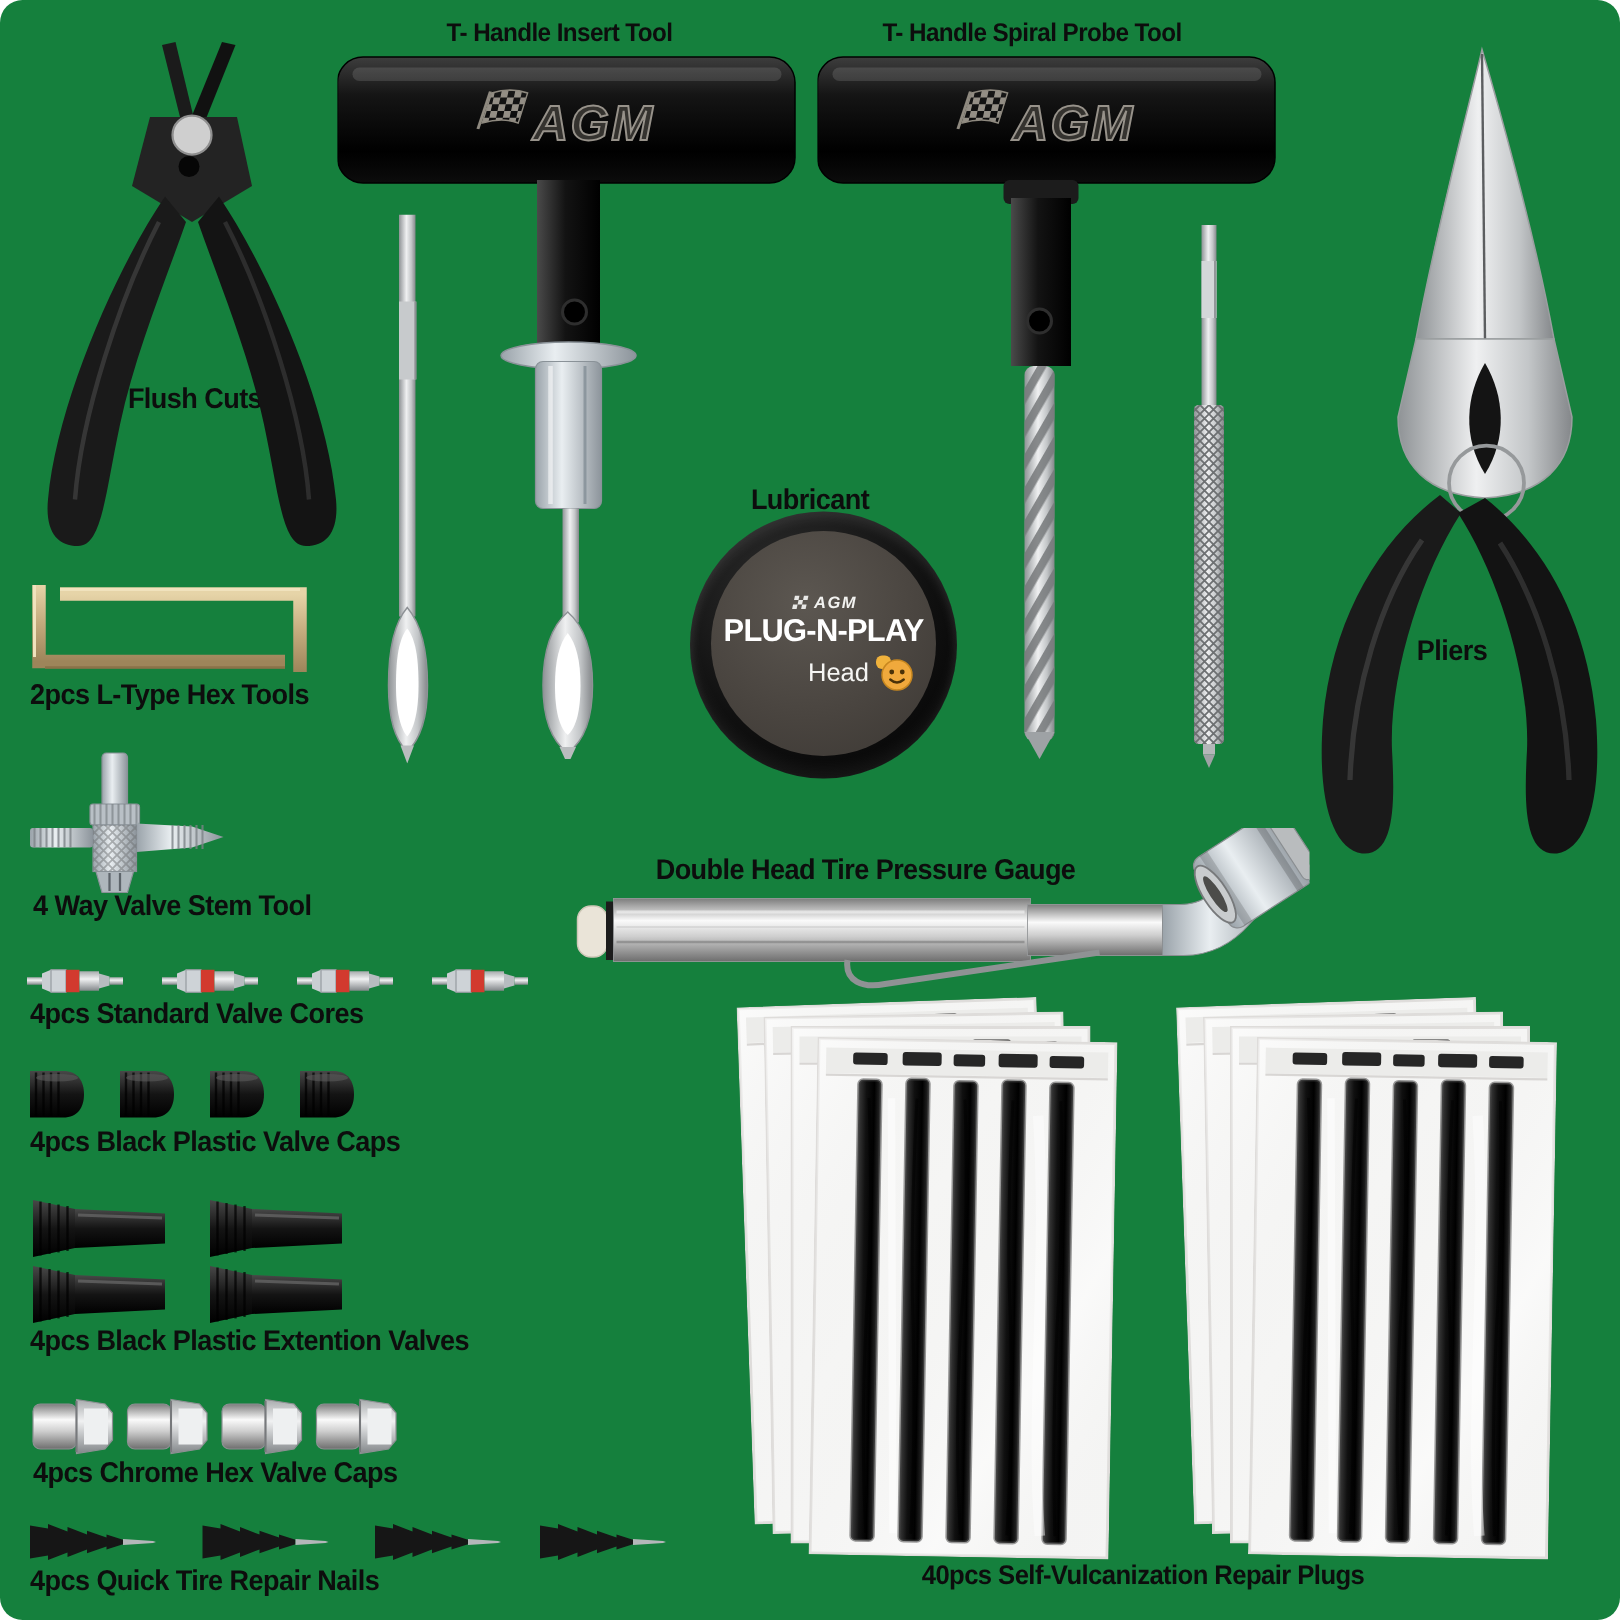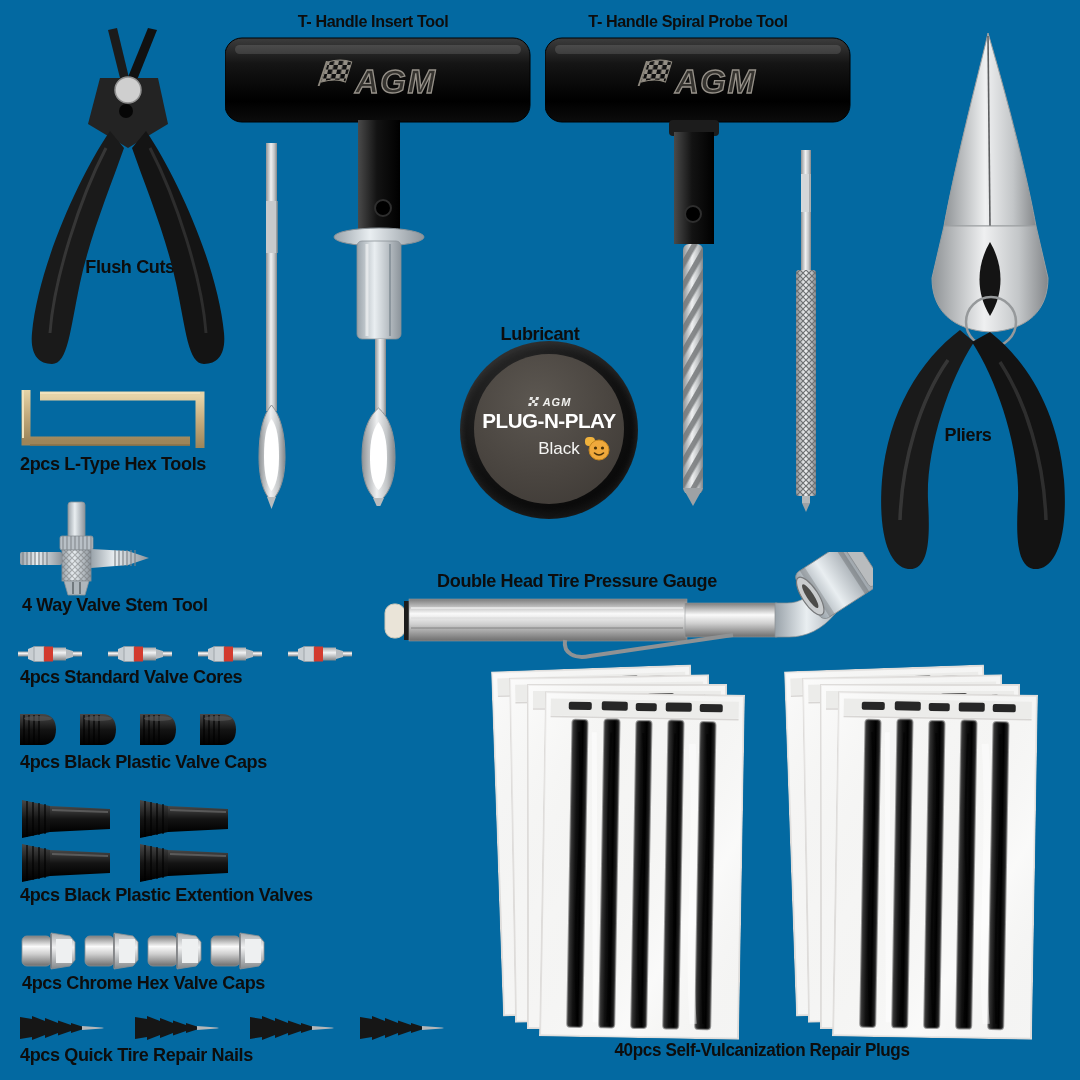--- a/index.html
+++ b/index.html
@@ -1,18 +1,19 @@
 <!DOCTYPE html>
 <html><head>
 <meta charset="utf-8">
 <style>
   html,body{margin:0;padding:0;background:#fff;}
   #canvas{
-    position:relative;width:1080px;height:1080px;background:#0369a1;overflow:hidden;
+    position:relative;width:1080px;height:1080px;background:#15803d;overflow:hidden;
     font-family:"Liberation Sans",sans-serif;
+    border-radius:15px;
   }
   .lbl{
     position:absolute;font-weight:700;color:#0d0d0d;font-size:17px;
     letter-spacing:-0.4px;white-space:nowrap;line-height:1;
   }
   .lbl.ctr{transform:translateX(-50%) scaleX(.95);transform-origin:center top;}
   .lbl.lft{transform:scaleX(.95);transform-origin:left top;}
   .item{position:absolute;}
   
   .tin{
@@ -244,21 +245,21 @@
               <rect x="9" y="0" width="3" height="3" fill="#e8e8e6"></rect>
               <rect x="6" y="3" width="3" height="3" fill="#e8e8e6"></rect>
               <rect x="3" y="6" width="3" height="3" fill="#e8e8e6"></rect>
               <rect x="9" y="6" width="3" height="3" fill="#e8e8e6"></rect>
             </g>
         </svg>
         <span class="tin-brand">AGM</span>
       </div>
       <div class="tin-title">PLUG-N-PLAY</div>
       <div class="tin-sub-row">
-        <span class="tin-sub">Black</span>
+        <span class="tin-sub">Head</span>
         <svg width="30" height="28" viewBox="0 0 30 28">
           <rect x="3" y="2" width="10" height="9" rx="4" fill="#f0b23c"></rect>
           <circle cx="17" cy="15" r="10" fill="#f0a93c" stroke="#c7871f" stroke-width="1"></circle>
           <circle cx="13.5" cy="13" r="1.6" fill="#4a3208"></circle>
           <circle cx="20.5" cy="13" r="1.6" fill="#4a3208"></circle>
           <path d="M12.5,18 Q17,22 21.5,18" stroke="#4a3208" stroke-width="1.6" fill="none" stroke-linecap="round"></path>
         </svg>
       </div>
     </div>
   </div>

